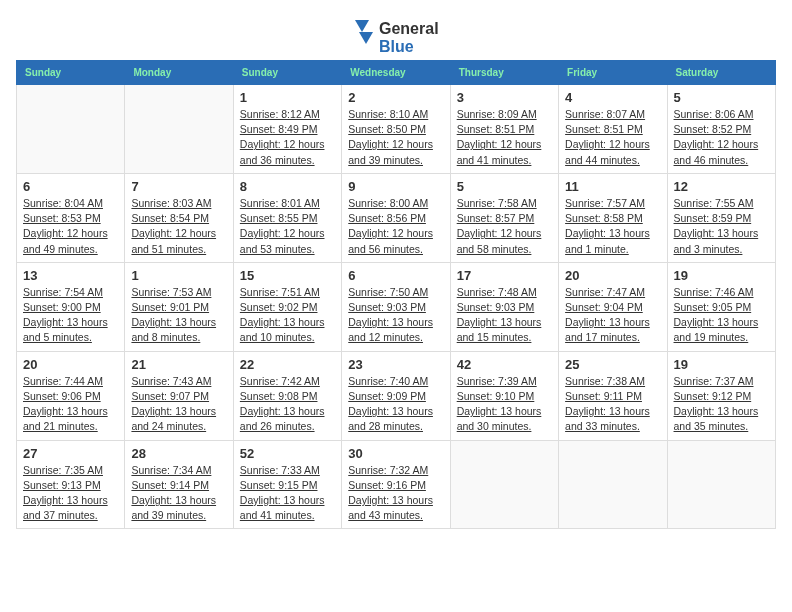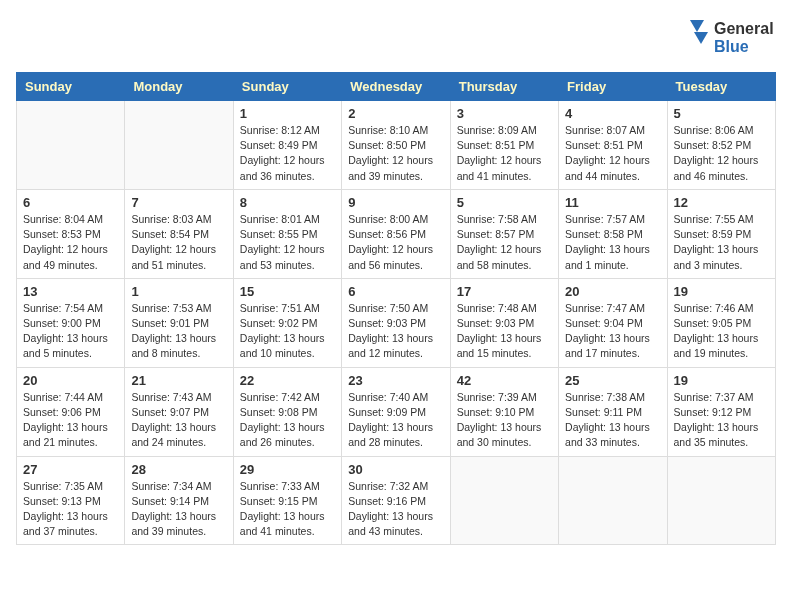--- a/index.html
+++ b/index.html
@@ -5,23 +5,23 @@
     * { box-sizing: border-box; margin: 0; padding: 0; }
     body {
       font-family: Arial, Helvetica, sans-serif;
       background: #fff;
       width: 792px;
       min-height: 612px;
       padding: 16px;
     }
     .header-area {
       display: flex;
-      justify-content: flex-end;
+      justify-content: center;
       align-items: flex-start;
-      margin-bottom: 12px;
+      margin-bottom: 0;
     }
     .logo {
       display: flex;
       align-items: center;
       gap: 4px;
     }
     .title-area {
       text-align: right;
     }
     .month-title {
@@ -33,22 +33,22 @@
       font-size: 15px;
       color: #555;
     }
     .calendar-table {
       width: 100%;
       border-collapse: collapse;
       border: 1px solid #ccc;
     }
     .calendar-table th {
       background-color: #2a6db5;
-      color: #fef9c3;
-      font-size: 13px;
+      color: #86efac;
+      font-size: 10px;
       font-weight: bold;
       padding: 6px 8px;
       text-align: left;
       border: 1px solid #2a6db5;
     }
     .calendar-table td {
       vertical-align: top;
       padding: 5px 6px;
       border: 1px solid #ddd;
       font-size: 10.5px;
@@ -62,20 +62,21 @@
     }
     .day-number {
       font-size: 13px;
       font-weight: bold;
       display: block;
       margin-bottom: 2px;
     }
     .day-info {
       line-height: 1.45;
       font-size: 10.5px;
+      text-decoration: underline;
     }
     tr.week-row td {
       height: 82px;
     }
   </style>
 </head>
 <body>
 
 <div class="header-area">
   <div class="logo">
@@ -94,21 +95,21 @@
 
 <table class="calendar-table">
   <thead>
     <tr>
     <th>Sunday</th>
         <th>Monday</th>
         <th>Sunday</th>
         <th>Wednesday</th>
         <th>Thursday</th>
         <th>Friday</th>
-        <th>Tuesday</th>
+        <th>Saturday</th>
       </tr>
   </thead>
   <tbody id="calendar-body">
   <tr class="week-row">
         <td class="empty"></td>
         <td class="empty"></td>
         <td>
           <span class="day-number">1</span>
           <div class="day-info">Sunrise: 8:12 AM<br>Sunset: 8:49 PM<br>Daylight: 12 hours and 36 minutes.</div>
         </td>
@@ -222,21 +223,21 @@
       <tr class="week-row">
         <td>
           <span class="day-number">27</span>
           <div class="day-info">Sunrise: 7:35 AM<br>Sunset: 9:13 PM<br>Daylight: 13 hours and 37 minutes.</div>
         </td>
         <td>
           <span class="day-number">28</span>
           <div class="day-info">Sunrise: 7:34 AM<br>Sunset: 9:14 PM<br>Daylight: 13 hours and 39 minutes.</div>
         </td>
         <td>
-          <span class="day-number">29</span>
+          <span class="day-number">52</span>
           <div class="day-info">Sunrise: 7:33 AM<br>Sunset: 9:15 PM<br>Daylight: 13 hours and 41 minutes.</div>
         </td>
         <td>
           <span class="day-number">30</span>
           <div class="day-info">Sunrise: 7:32 AM<br>Sunset: 9:16 PM<br>Daylight: 13 hours and 43 minutes.</div>
         </td>
         <td class="empty"></td>
         <td class="empty"></td>
         <td class="empty"></td>
       </tr>

